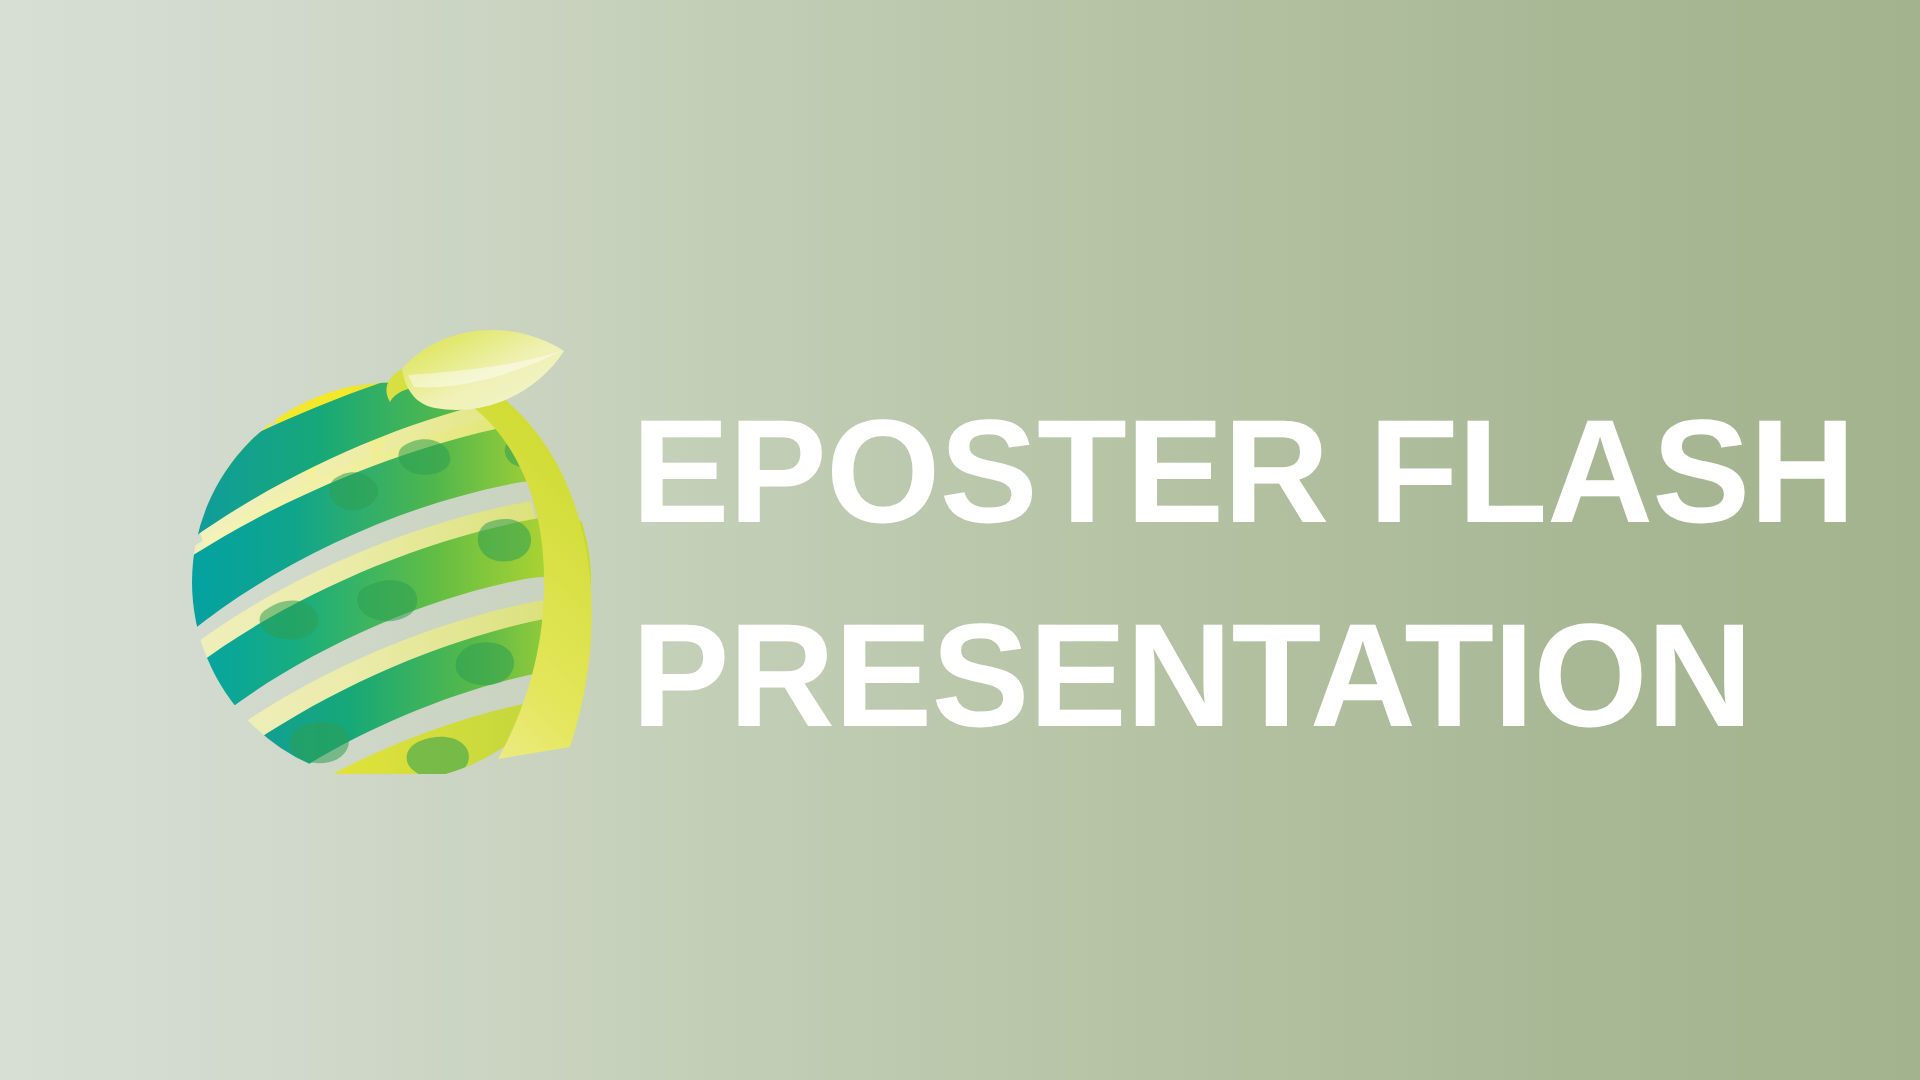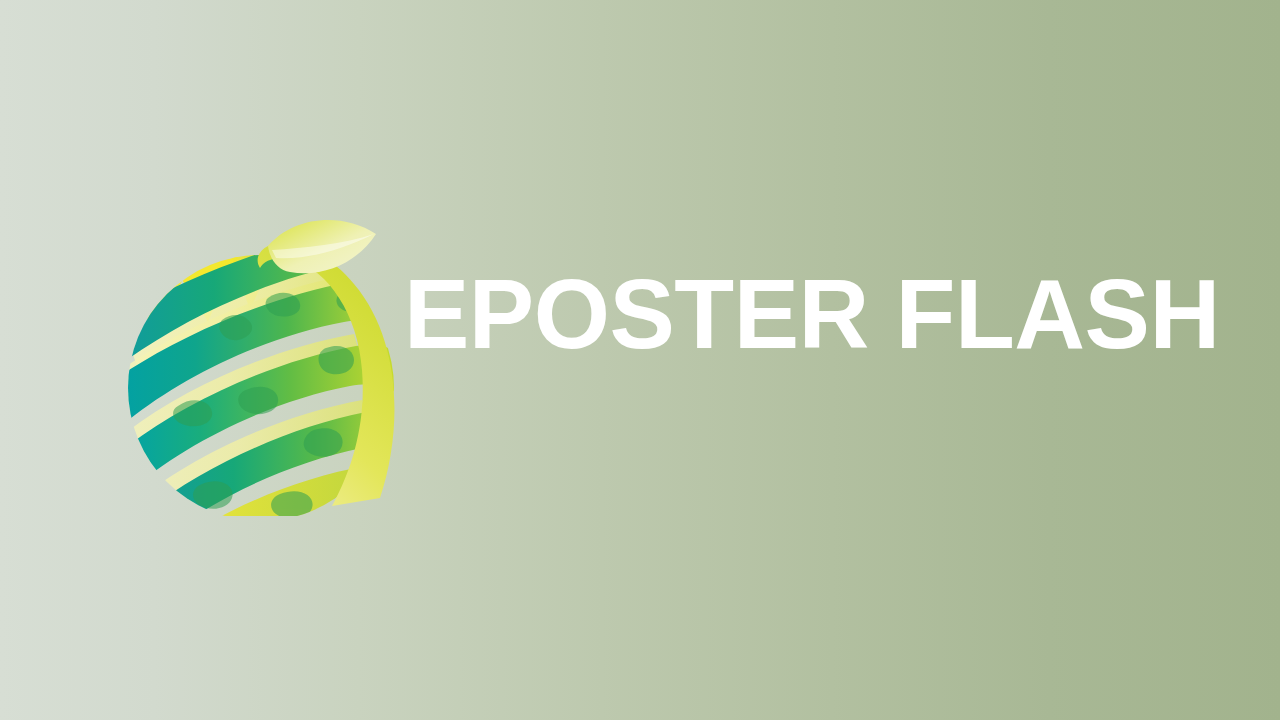--- a/index.html
+++ b/index.html
@@ -38,21 +38,21 @@
   }
   .logo-mark svg {
     display: block;
     width: 100%;
     height: 100%;
   }
 
   
   .title-block {
     position: absolute;
-    left: 404px;
+    left: 421px;
     top: 246px;
     width: 800px;
   }
 
   .title-line {
     display: block;
     color: #ffffff;
     font-family: "Liberation Sans", "DejaVu Sans", sans-serif;
     font-weight: 700;
     font-size: 98px;
@@ -176,15 +176,16 @@
                  C 240 64 206 80 172 74
                  C 160 72 152 62 150 48 Z" fill="url(#gLeaf)"></path>
 
         <path d="M 154 52 C 186 50 226 46 256 36 C 224 52 188 62 158 60 Z" fill="#ffffff" opacity="0.45"></path>
       </g>
     </svg>
   </div>
 
   <div class="title-block">
     <span class="title-line">EPOSTER FLASH</span>
+    <span class="title-line">PRESENTATION</span>
   </div>
 
 </div>
 
 </body></html>

